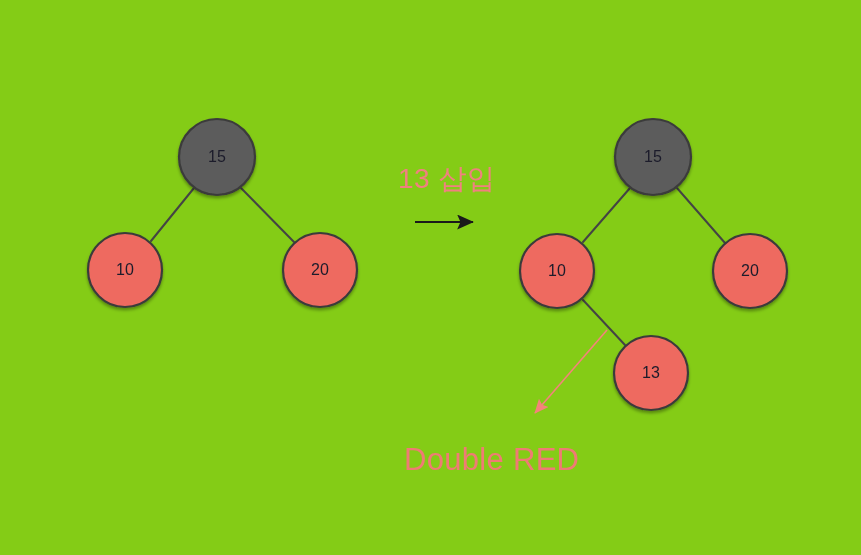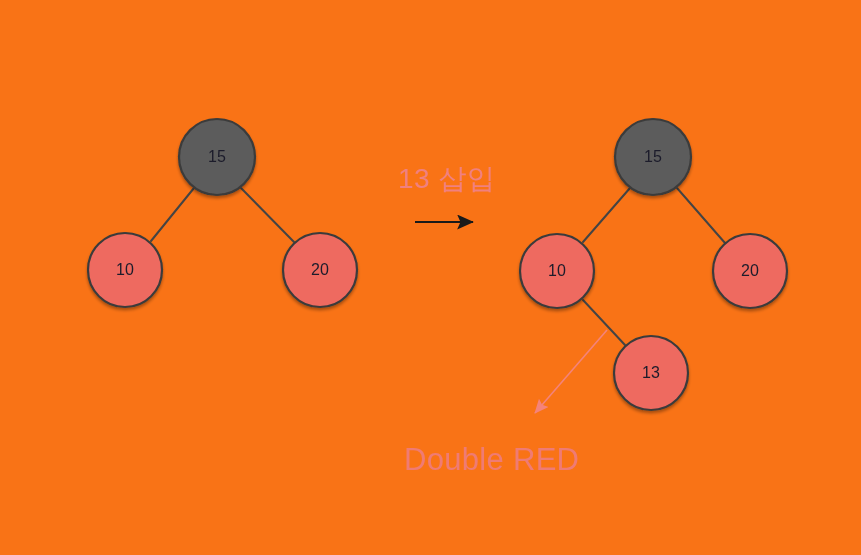--- a/index.html
+++ b/index.html
@@ -10,21 +10,21 @@
   body {
     width: 861px;
     height: 555px;
     font-family: "Liberation Sans", sans-serif;
     overflow: hidden;
   }
   #canvas {
     position: relative;
     width: 861px;
     height: 555px;
-    background: #f97316;
+    background: #84cc16;
   }
   #diagram-svg {
     position: absolute;
     left: 0;
     top: 0;
     width: 861px;
     height: 555px;
   }
   .node-circle {
     stroke-width: 2.2;

